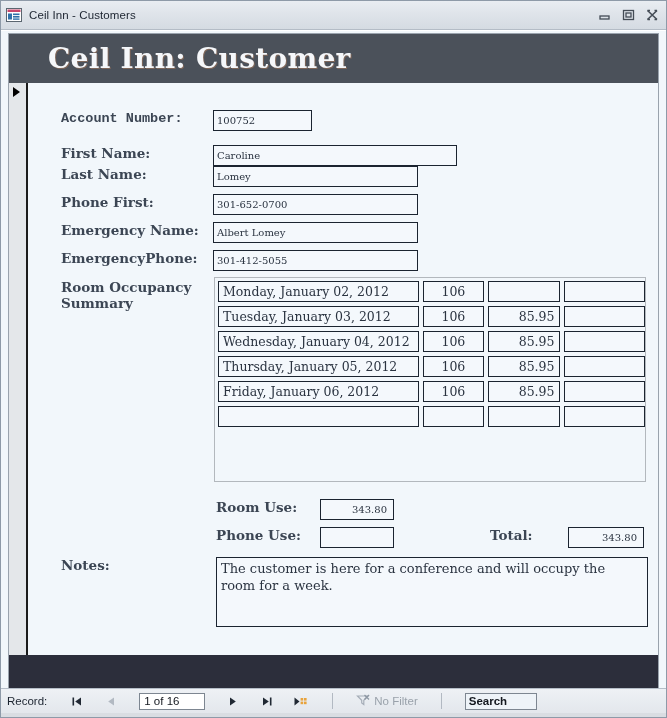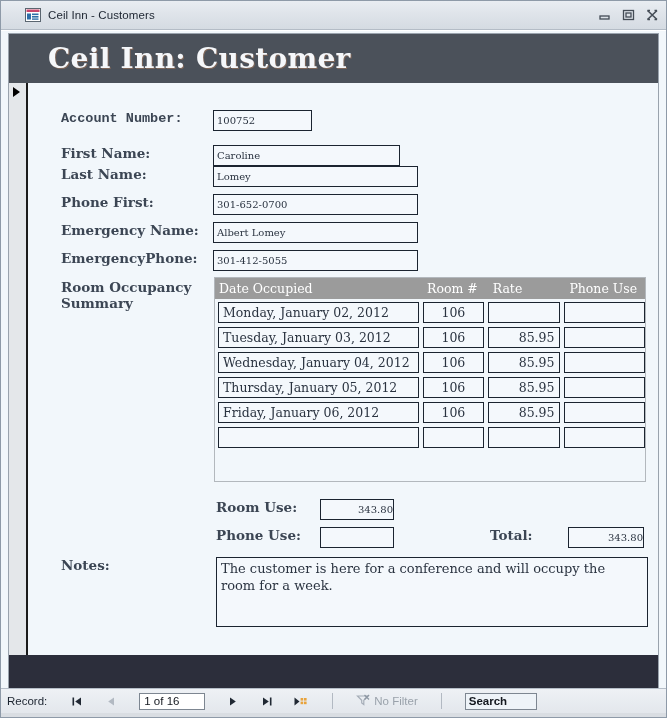--- a/index.html
+++ b/index.html
@@ -26,21 +26,21 @@
     display: flex;
     flex-direction: column;
   }
   .titlebar {
     height: 28px;
     flex: 0 0 28px;
     background: linear-gradient(to bottom, #e9edf2 0%, #dfe4ea 45%, #d5dbe2 100%);
     border-bottom: 1px solid #b4bcc6;
     display: flex;
     align-items: center;
-    padding: 0 4px 0 24px;
+    padding: 0 4px 0 5px;
     position: relative;
   }
   .title-icon {
     width: 16px; height: 14px;
     flex: 0 0 16px;
     margin-right: 7px;
     position: relative;
   }
   .title-text {
     font-size: 11.5px;
@@ -154,21 +154,21 @@
     background: #f4f8fc;
     font-family: "DejaVu Serif", "Liberation Serif", serif;
     font-size: 10px;
     color: #2a3340;
     padding: 1px 3px;
     height: 21px;
     line-height: 18px;
     overflow: hidden;
     white-space: nowrap;
   }
-  .fbox.num { text-align: right; padding-right: 0; }
+  .fbox.num { text-align: right; padding-right: 6px; }
 
   
   .subform {
     position: absolute;
     box-sizing: border-box;
     border: 1px solid #b3b8bd;
     background: #f2f7fb;
     overflow: hidden;
   }
   .sub-head {
@@ -343,21 +343,21 @@
 
         <div class="detail-body">
 
           <div class="field-row" style="left:33px; top:27px;">
             <div class="flabel" style="width:152px;font-family:Liberation Mono, monospace;">Account Number:</div>
             <div class="fbox" style="width:99px;">100752</div>
           </div>
 
           <div class="field-row" style="left:33px; top:62px;">
             <div class="flabel" style="width:152px;">First Name:</div>
-            <div class="fbox" style="width:187px;">Caroline</div>
+            <div class="fbox" style="width:244px;">Caroline</div>
           </div>
 
           <div class="field-row" style="left:33px; top:83px;">
             <div class="flabel" style="width:152px;">Last Name:</div>
             <div class="fbox" style="width:205px;">Lomey</div>
           </div>
 
           <div class="field-row" style="left:33px; top:111px;">
             <div class="flabel" style="width:152px;">Phone First:</div>
             <div class="fbox" style="width:205px;">301-652-0700</div>
@@ -371,26 +371,20 @@
           <div class="field-row" style="left:33px; top:167px;">
             <div class="flabel" style="width:152px;">EmergencyPhone:</div>
             <div class="fbox" style="width:205px;">301-412-5055</div>
           </div>
 
           <div class="field-row" style="left:33px; top:196px;">
             <div class="flabel two-line">Room Occupancy Summary</div>
           </div>
 
           <div class="subform" style="left:186px; top:194px; width:432px; height:205px;">
-            <div class="sub-head">
-              <div class="hcell" style="width:209px;">Date Occupied</div>
-              <div class="hcell" style="width:66px;">Room #</div>
-              <div class="hcell" style="width:77px;">Rate</div>
-              <div class="hcell" style="width:80px;">Phone Use</div>
-            </div>
             <div class="sub-rows">
               <div class="sub-row">
                 <div class="scell c-date">Monday, January 02, 2012</div>
                 <div class="scell c-room">106</div>
                 <div class="scell c-rate"></div>
                 <div class="scell c-phone"></div>
               </div>
               <div class="sub-row">
                 <div class="scell c-date">Tuesday, January 03, 2012</div>
                 <div class="scell c-room">106</div>

